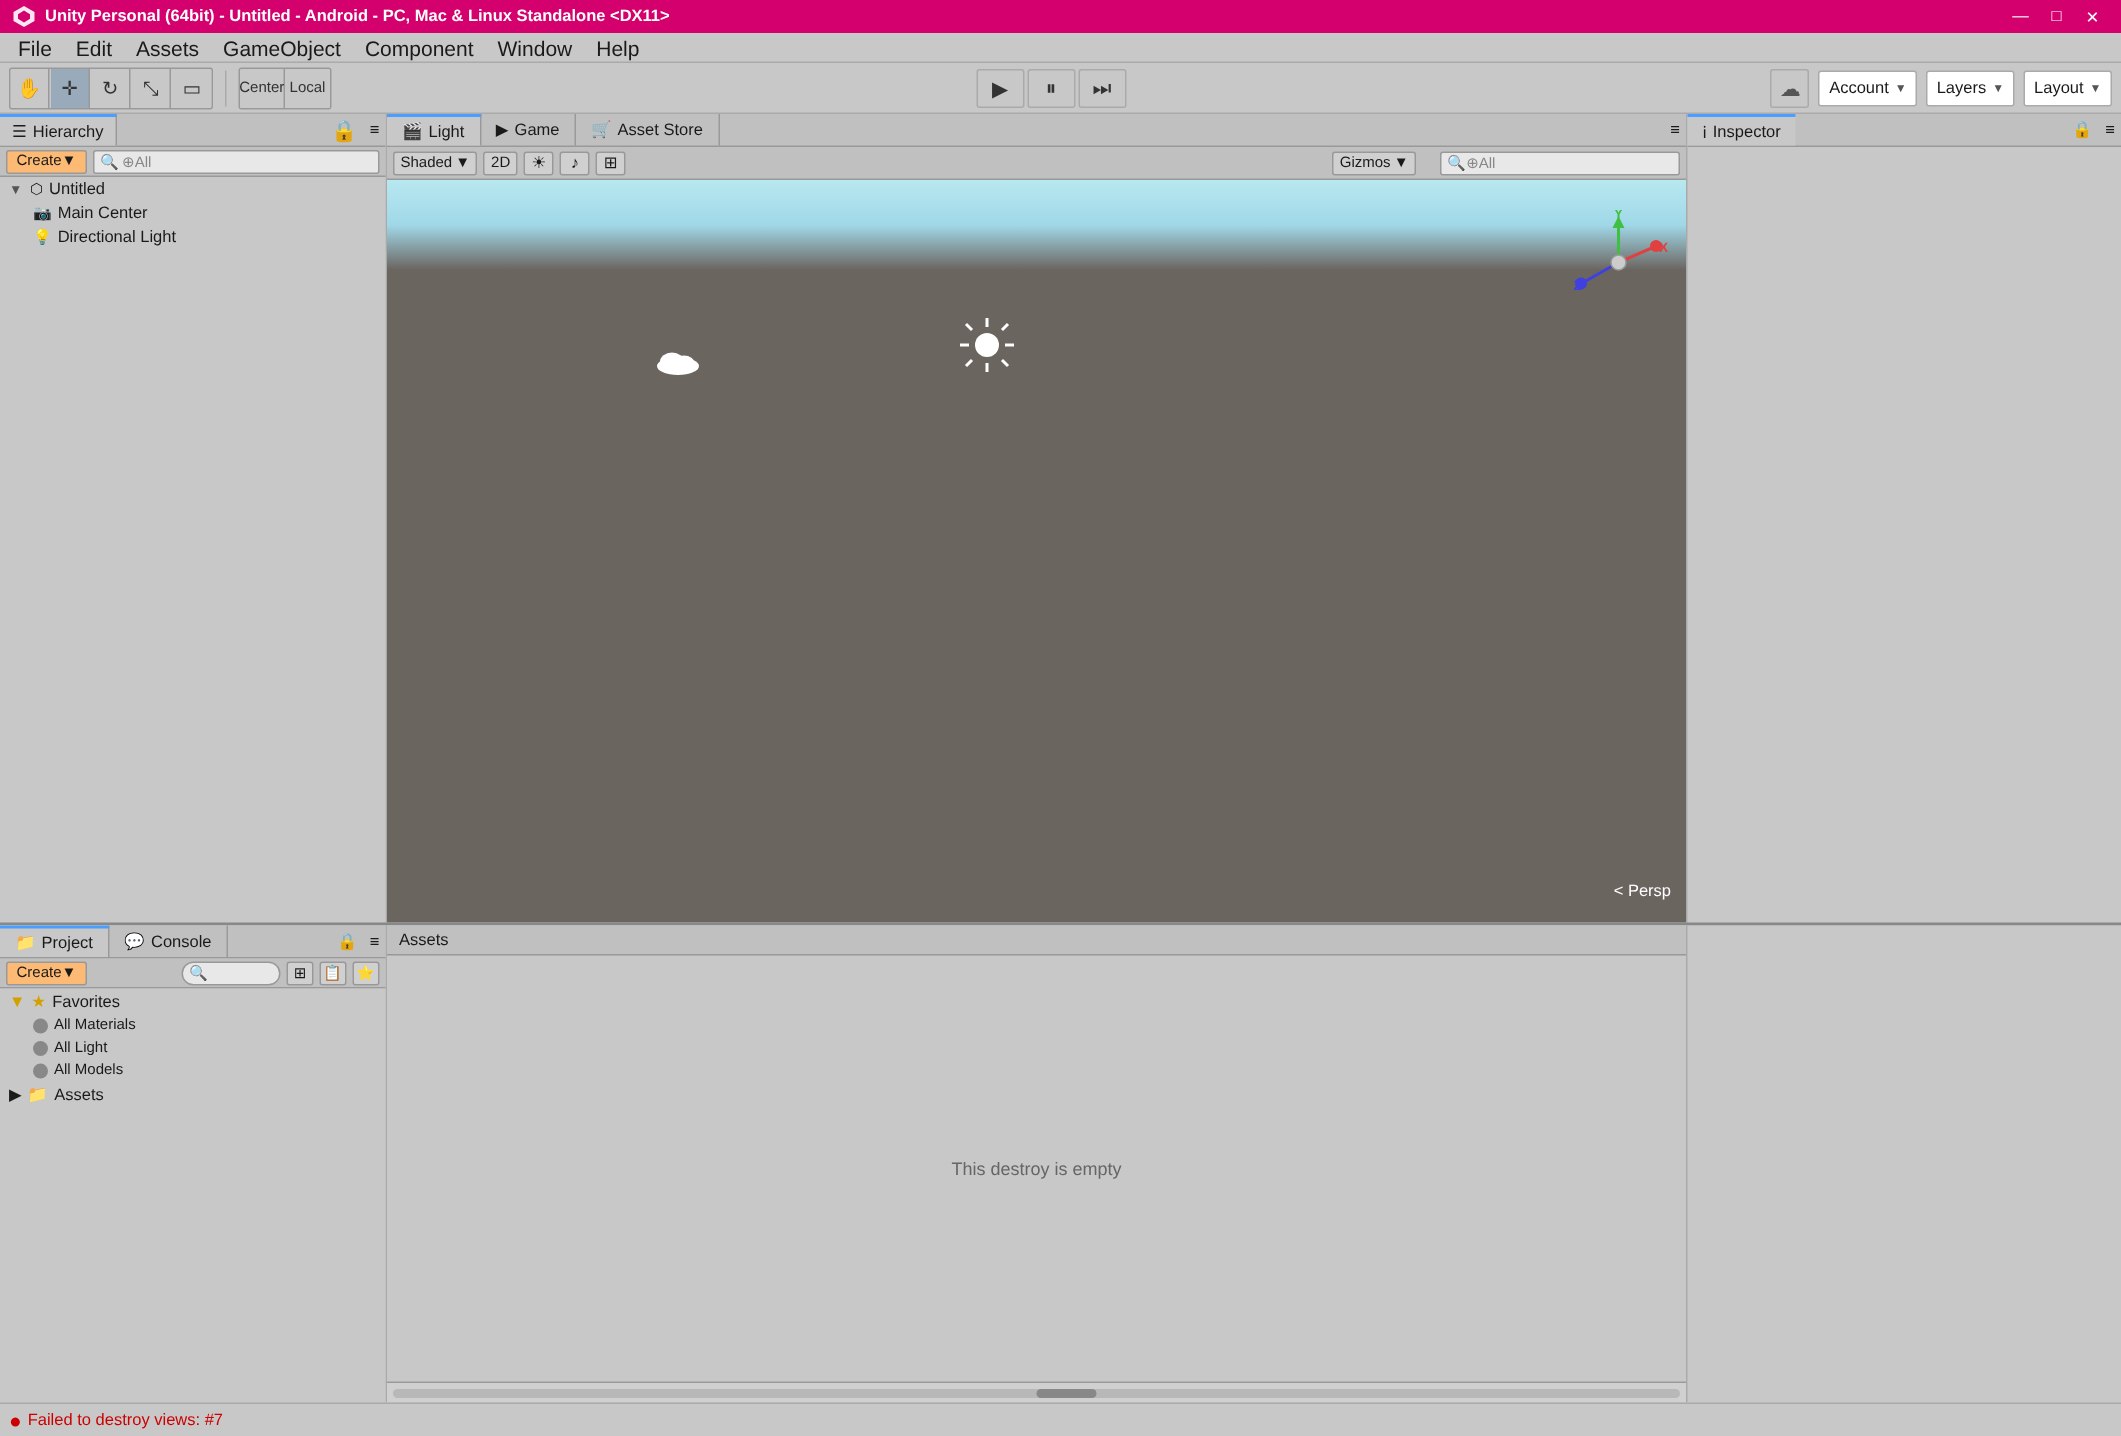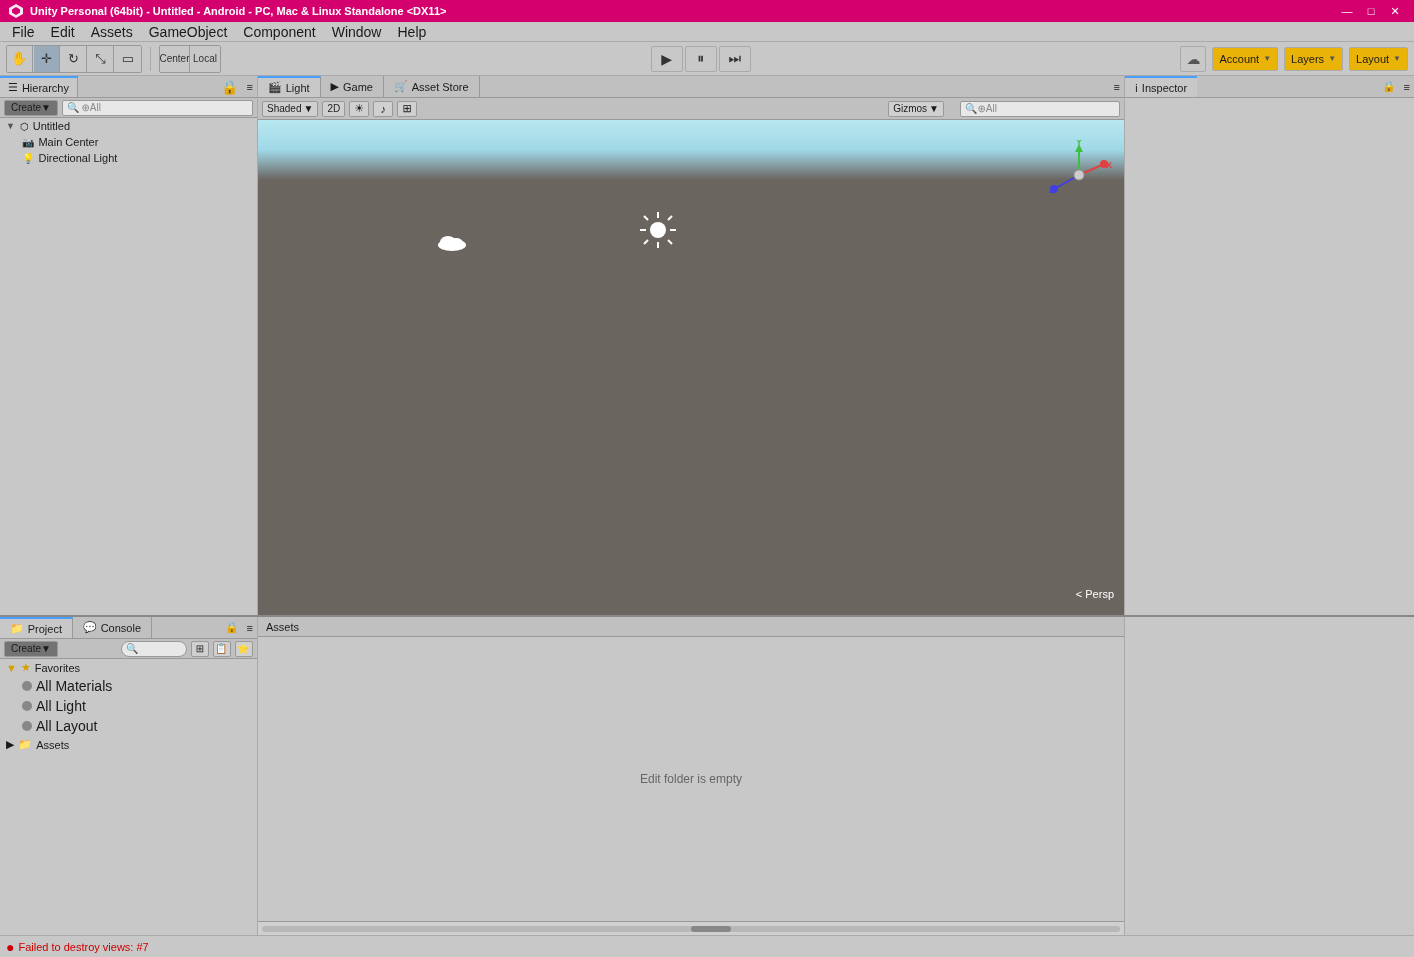--- a/index.html
+++ b/index.html
@@ -74,21 +74,21 @@
 
     .right-controls {
       display: flex; align-items: center; gap: 6px;
     }
     .cloud-btn {
       width: 26px; height: 26px; background: #c8c8c8; border: 1px solid #aaa;
       cursor: pointer; display: flex; align-items: center; justify-content: center;
       font-size: 14px; color: #555; border-radius: 2px;
     }
     .dropdown-btn {
-      height: 22px; background: #eab308; border: 1px solid #aaa; border-radius: 2px;
+      height: 22px; background: #ffffff; border: 1px solid #aaa; border-radius: 2px;
       display: flex; align-items: center; padding: 11px 6px; gap: 4px; cursor: pointer;
       font-size: 11px;
     }
     .dropdown-arrow { font-size: 8px; color: #555; }
 
     
     #status-bar {
       height: 22px;
       background: #c8c8c8;
       border-top: 1px solid #aaa;
@@ -134,21 +134,21 @@
     .panel-toolbar {
       height: 20px;
       background: #c0c0c0;
       display: flex;
       align-items: center;
       padding: 0 4px;
       border-bottom: 1px solid #999;
       gap: 4px;
     }
     .panel-btn {
-      height: 16px; background: #737373; border: 1px solid #999; border-radius: 2px;
+      height: 16px; background: #fdba74; border: 1px solid #999; border-radius: 2px;
       padding: 0 6px; cursor: pointer; font-size: 10px; display: flex; align-items: center;
     }
     .search-field {
       flex: 1; height: 16px; background: #e8e8e8; border: 1px solid #999;
       border-radius: 2px; padding: 0 4px; font-size: 10px; display: flex; align-items: center;
       gap: 2px;
     }
 
     .panel-content {
       flex: 1; overflow-y: auto; background: #c8c8c8;
@@ -303,21 +303,21 @@
 
     .project-tree {
       flex: 1; overflow-y: auto; background: #c8c8c8;
     }
     .tree-item {
       padding: 2px 6px; cursor: pointer; display: flex; align-items: center; gap: 4px; font-size: 11px;
     }
     .tree-item .star-icon { color: #d4a000; font-size: 11px; }
     .tree-item .folder-icon { color: #d4c060; font-size: 11px; }
     .sub-item {
-      padding: 2px 6px 2px 22px; cursor: pointer; display: flex; align-items: center; gap: 4px; font-size: 14px;
+      padding: 2px 6px 2px 22px; cursor: pointer; display: flex; align-items: center; gap: 4px; font-size: 10px;
     }
     .sub-item .circle-icon { width: 10px; height: 10px; border-radius: 50%; background: #888; display: inline-block; }
 
     
     #asset-area {
       flex: 1;
       background: #c8c8c8;
       display: flex;
       flex-direction: column;
     }
@@ -651,36 +651,36 @@
       <div class="sub-item">
         <span class="circle-icon"></span>
         <span>All Materials</span>
       </div>
       <div class="sub-item">
         <span class="circle-icon"></span>
         <span>All Light</span>
       </div>
       <div class="sub-item">
         <span class="circle-icon"></span>
-        <span>All Layout</span>
+        <span>All Models</span>
       </div>
       <div class="tree-item">
         <span>▶</span>
         <span class="folder-icon">📁</span>
         <span>Assets</span>
       </div>
     </div>
   </div>
 
   <div id="asset-area">
     <div class="asset-header">
       <span>Assets</span>
     </div>
     <div class="asset-content">
-      <span>Edit folder is empty</span>
+      <span>This destroy is empty</span>
     </div>
     <div class="asset-scrollbar">
       <div class="scrollbar-track">
         <div class="scrollbar-thumb"></div>
       </div>
     </div>
   </div>
 
   <div style="width:290px; background:#c8c8c8; border-left:1px solid #aaa;"></div>
 </div>

